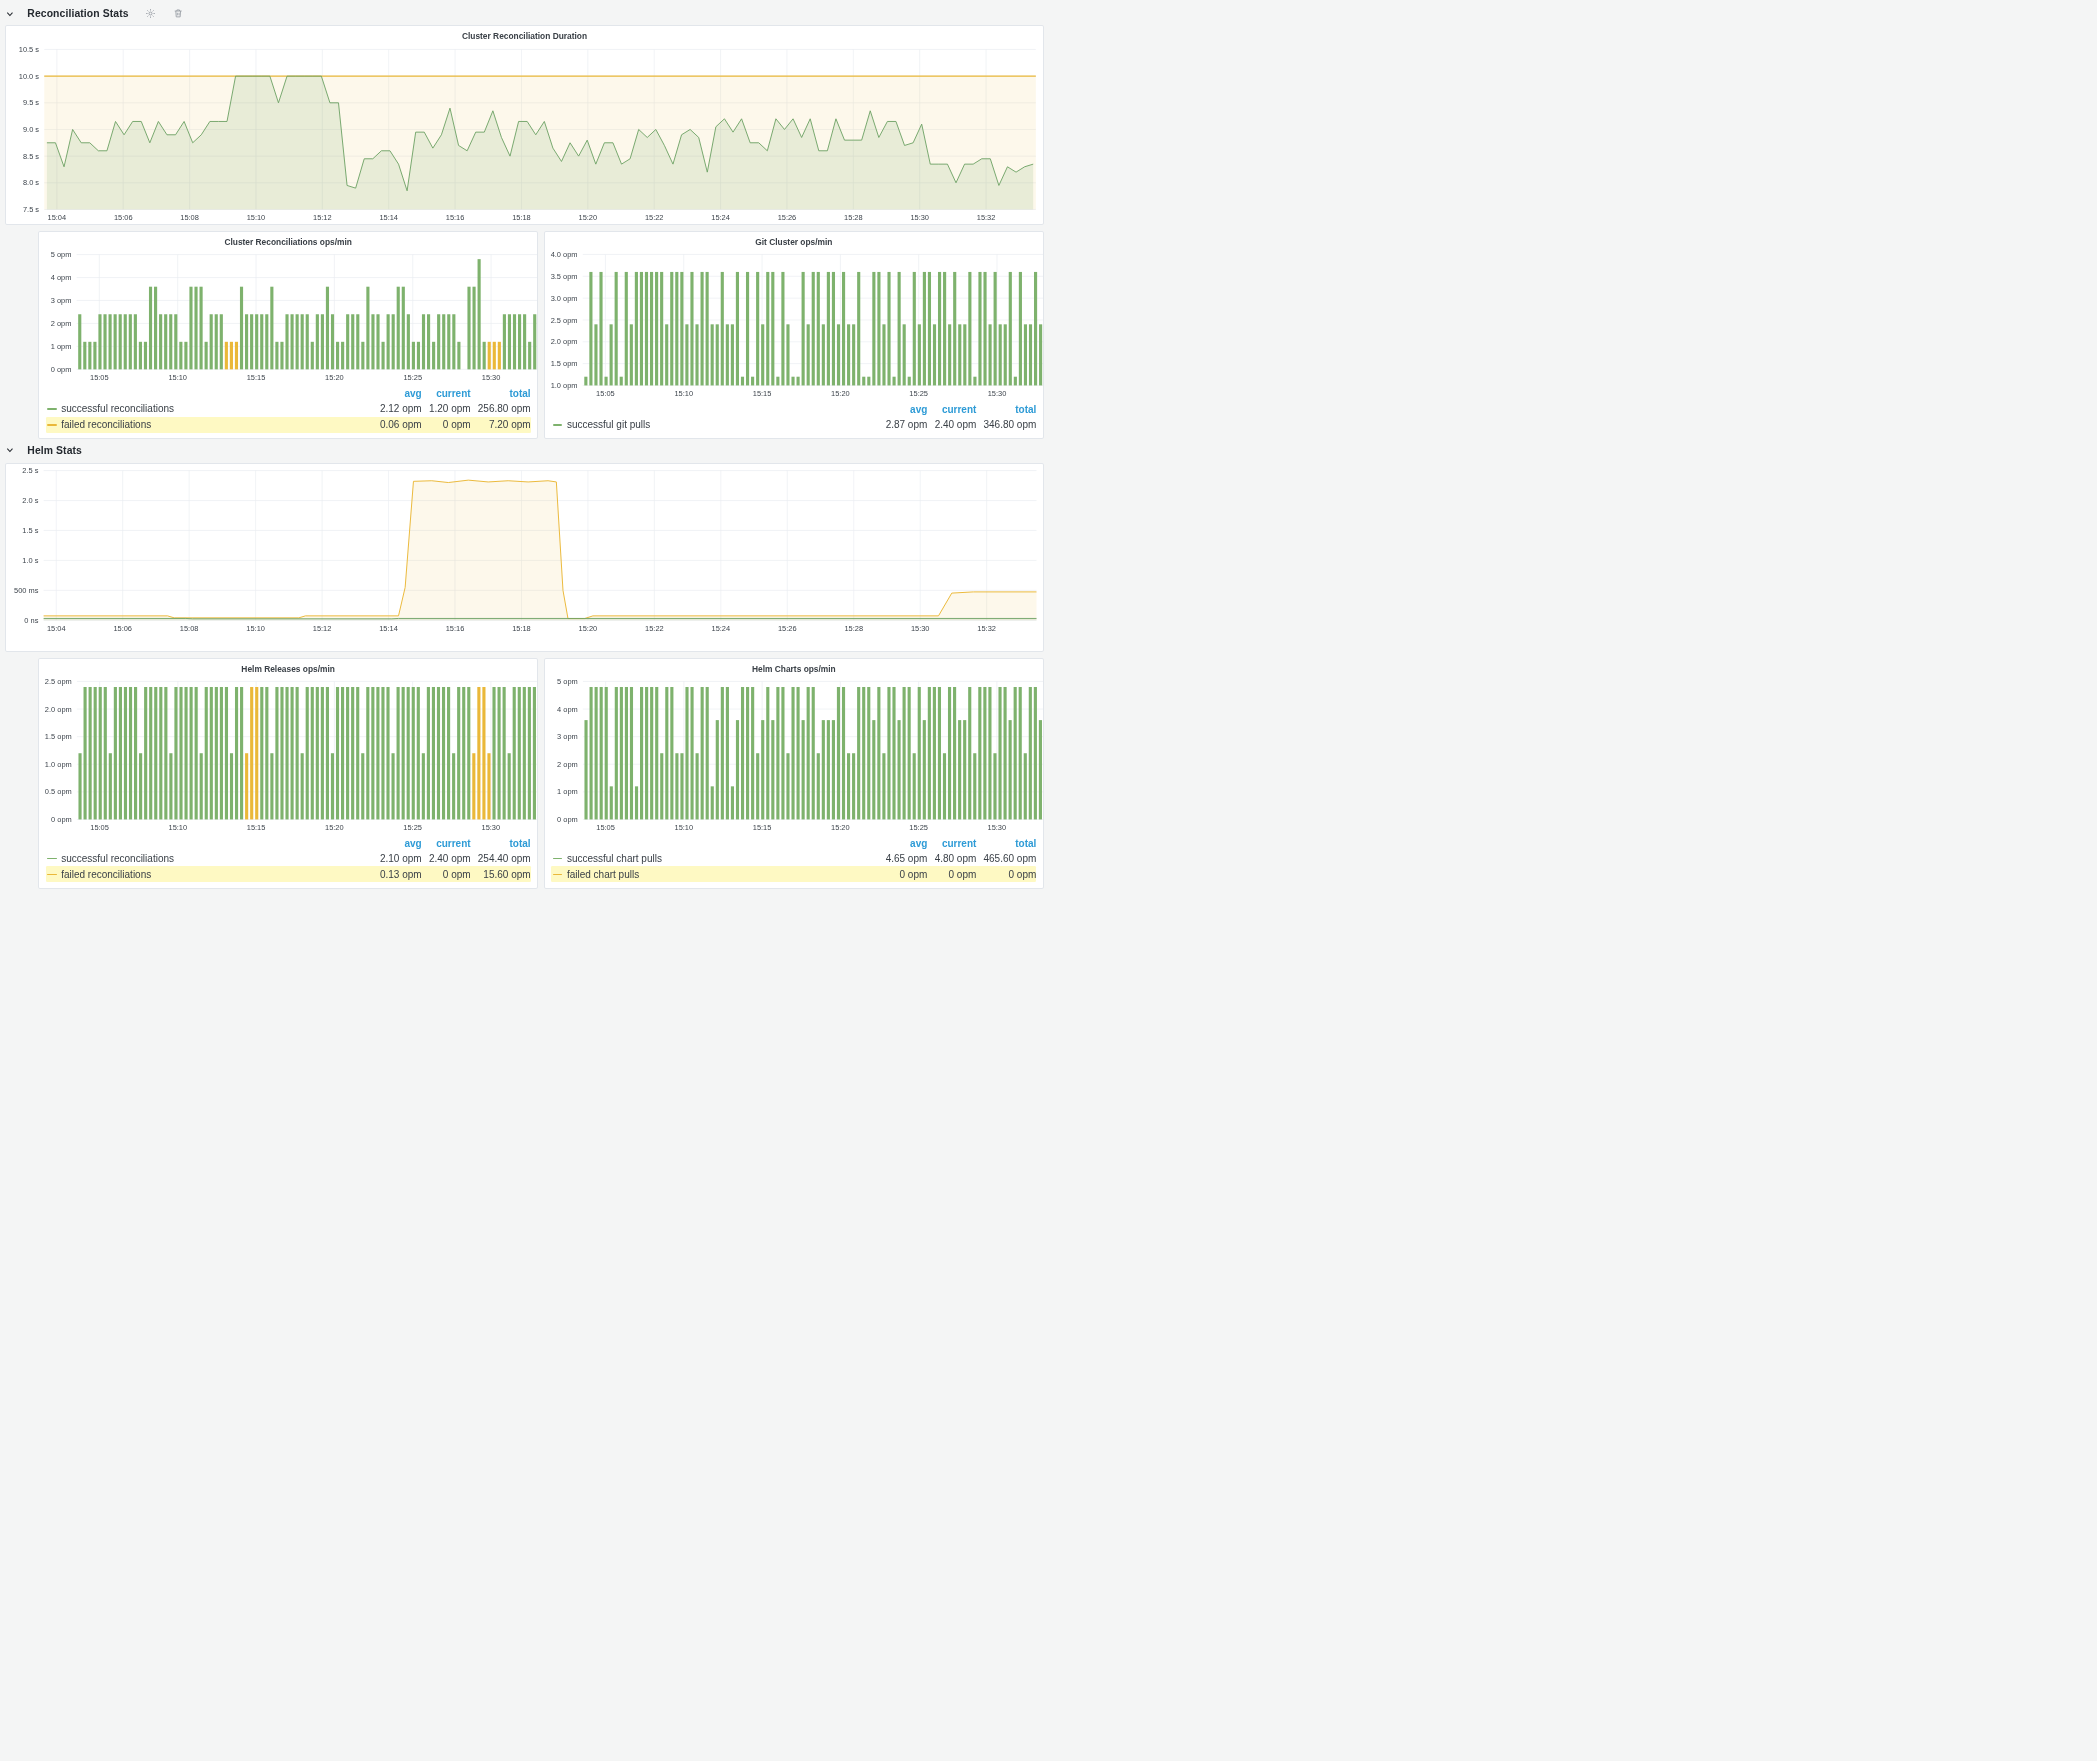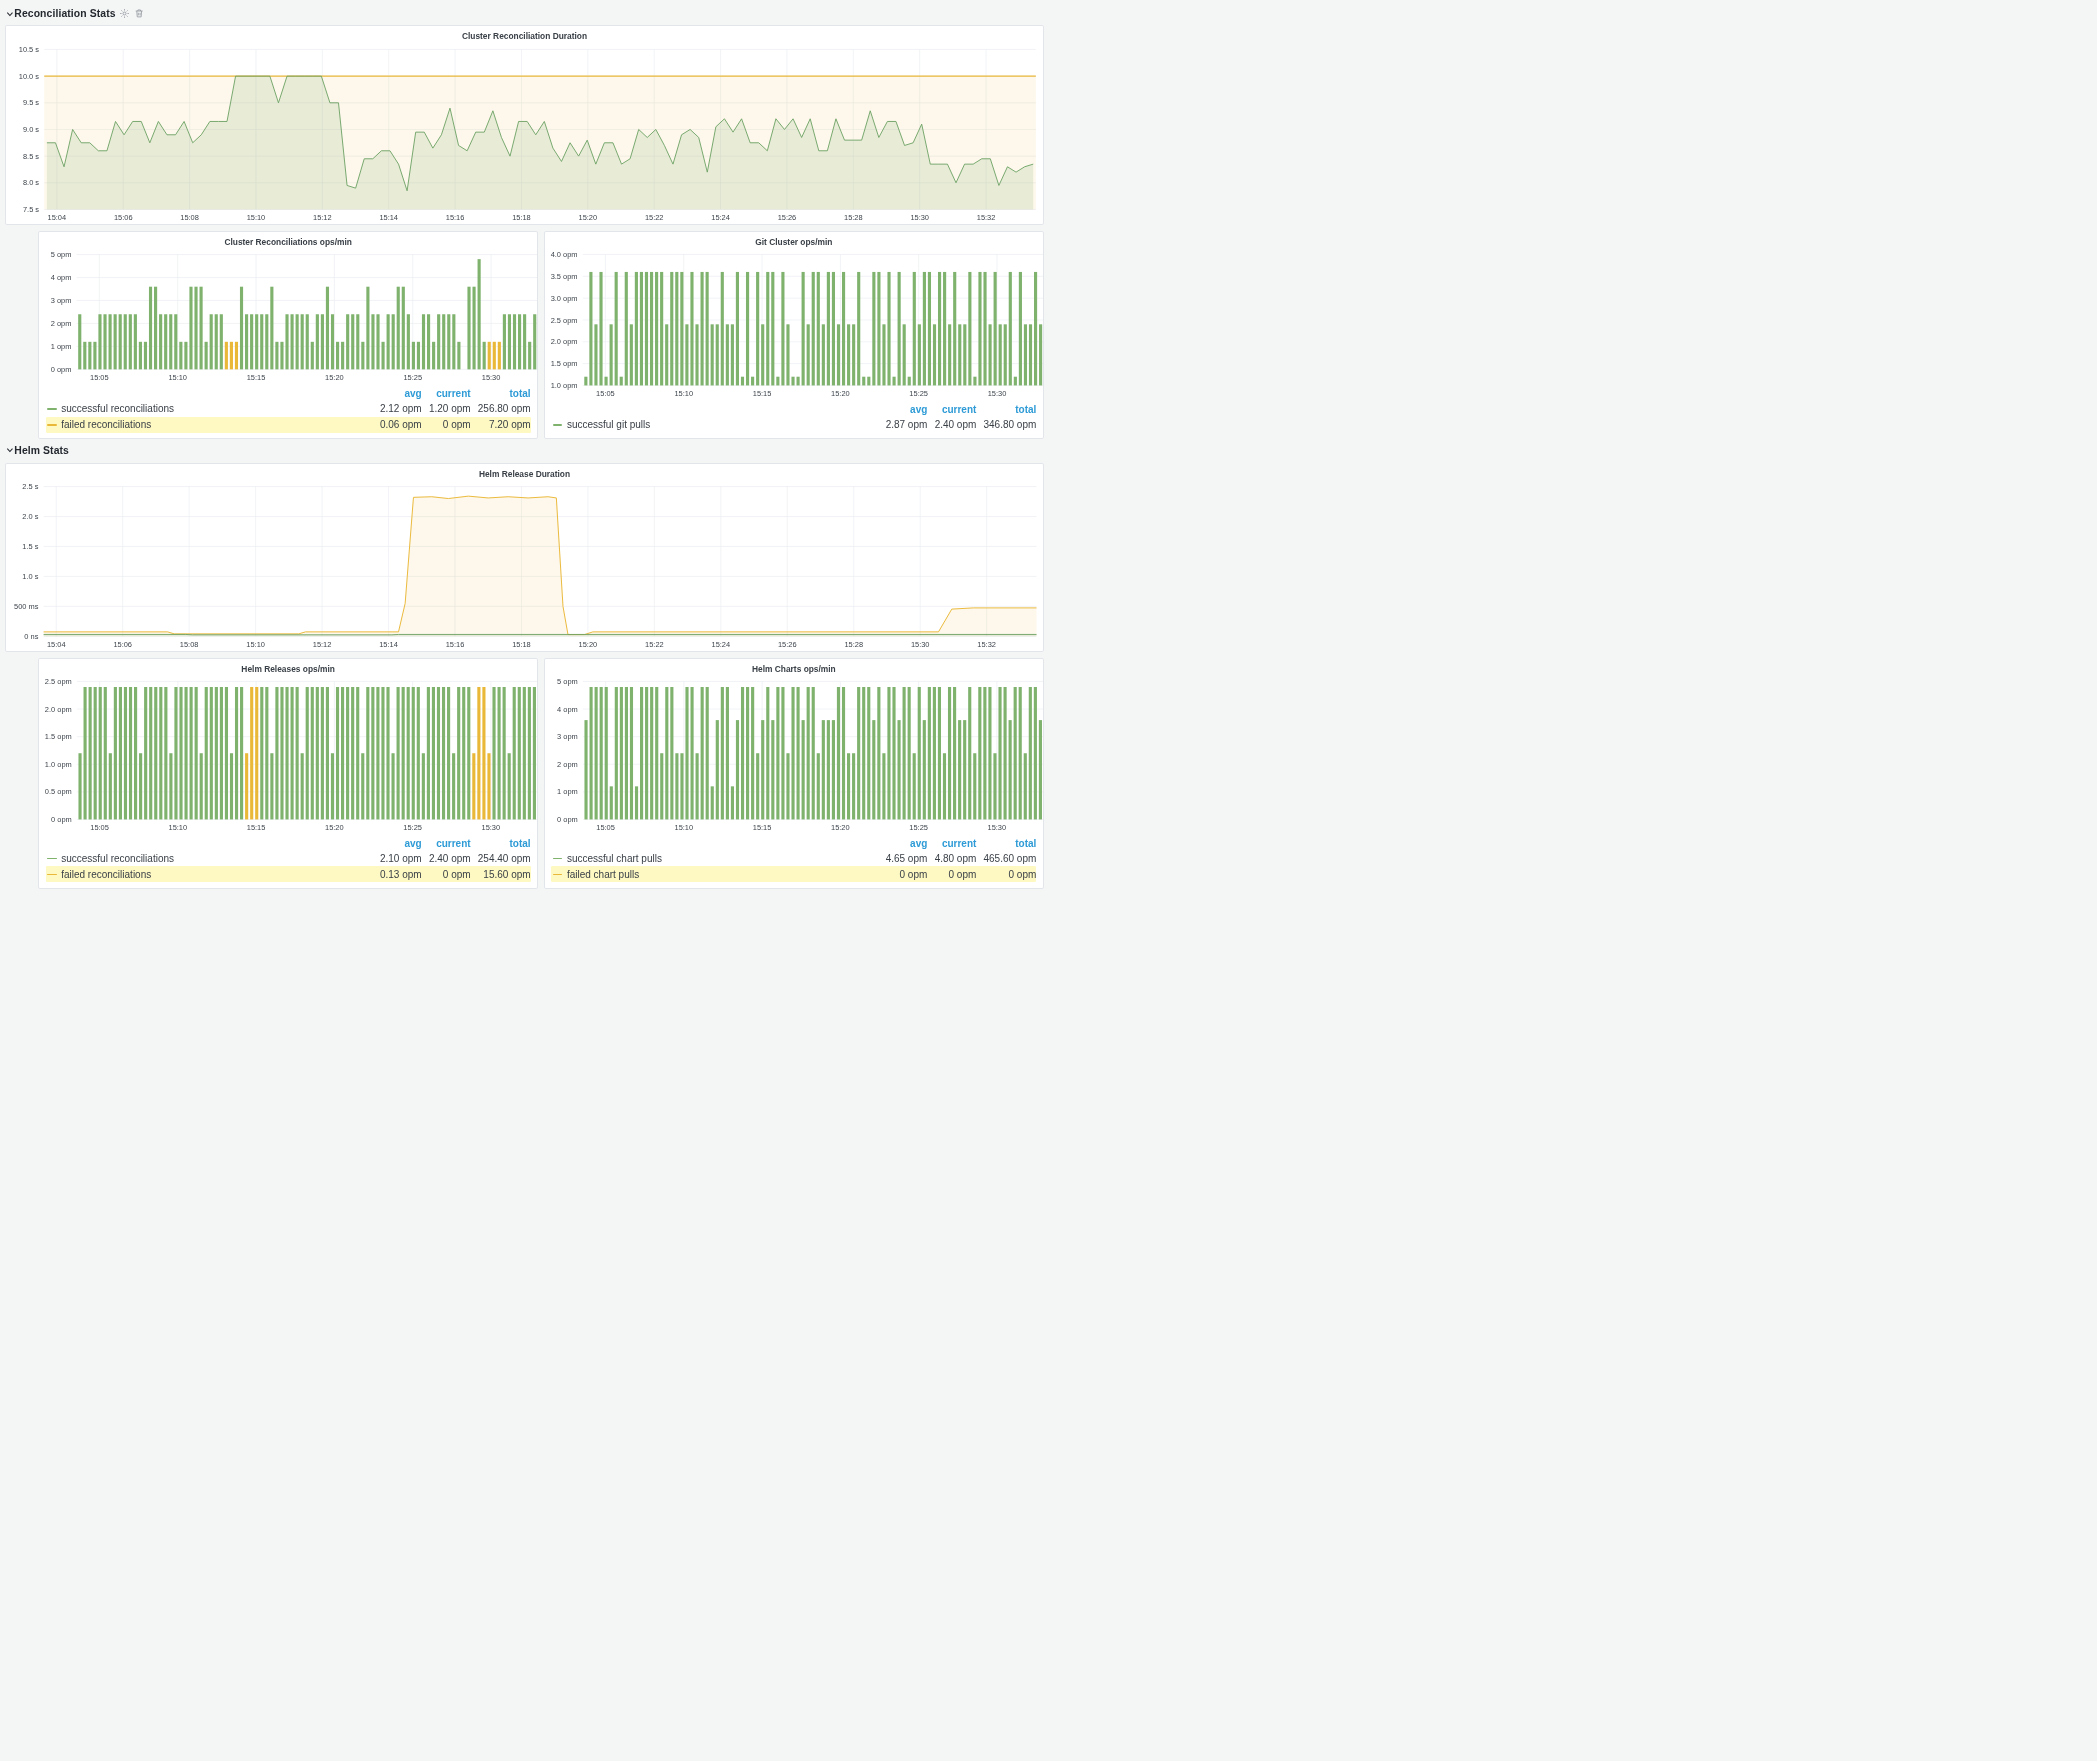--- a/index.html
+++ b/index.html
@@ -1,19 +1,19 @@
 <!DOCTYPE html>
 <html style="font-size:10.4px"><head>
 <meta charset="utf-8">
 <style>
   * { box-sizing: border-box; margin: 0; padding: 0; }
   html,body { background:#F4F5F5; font-family:"Liberation Sans", sans-serif; color:#3A4047; }
   body { width:1049px; padding:3.9px 5.2px 6.5px 5.2px; }
 
-  .section-header { display:flex; align-items:center; gap:0; padding:4.5px 1.3px 5.8px 1.3px; }
+  .section-header { display:flex; align-items:center; gap:13px; padding:4.5px 1.3px 5.8px 1.3px; }
   .section-header .chev { width:7.8px; height:7.8px; display:inline-flex; }
   .section-header h2 { font-size:10.4px; font-weight:700; color:#24292F; letter-spacing:0.1px; }
   .hdr-icon { width:11px; height:11px; display:inline-flex; margin-left:3.9px; cursor:pointer; opacity:.75; }
 
   .panel { background:#FFFFFF; border:0.6px solid #E2E6EB; border-radius:1.9px;
            display:flex; flex-direction:column; overflow:hidden; }
   .panel-title { text-align:center; font-size:8.4px; font-weight:700; color:#3A4047;
                  padding:5.2px 0 1.3px 0; cursor:pointer; flex:none; }
   .plot { flex:1 1 auto; min-height:0; position:relative; }
   .plot svg { position:absolute; left:0; top:0; }
@@ -421,21 +421,20 @@
   <div class="section-header">
     <span class="chev">
       <svg viewBox="0 0 12 12" width="7.8" height="7.8">
           <polyline points="2,4 6,8.5 10,4" fill="none" stroke="#24292F" stroke-width="1.6"></polyline>
         </svg>
     </span>
     <h2>Helm Stats</h2>
   </div>
 
   <div class="panel panel-full" id="panel-helm-duration">
-    <div class="panel-title">Helm Release Duration</div>
     <div class="plot">
         <svg width="1037" height="172" viewBox="0 0 1599 265">
           <line class="grid-line" x1="58" y1="241" x2="1589" y2="241"></line>
           <line class="grid-line" x1="58" y1="194.8" x2="1589" y2="194.8"></line>
           <line class="grid-line" x1="58" y1="148.6" x2="1589" y2="148.6"></line>
           <line class="grid-line" x1="58" y1="102.4" x2="1589" y2="102.4"></line>
           <line class="grid-line" x1="58" y1="56.19999999999999" x2="1589" y2="56.19999999999999"></line>
           <line class="grid-line" x1="58" y1="10" x2="1589" y2="10"></line>
           <line class="grid-line" x1="77.47054886211512" y1="10" x2="77.47054886211512" y2="241"></line>
           <line class="grid-line" x1="179.9471218206158" y1="10" x2="179.9471218206158" y2="241"></line>

